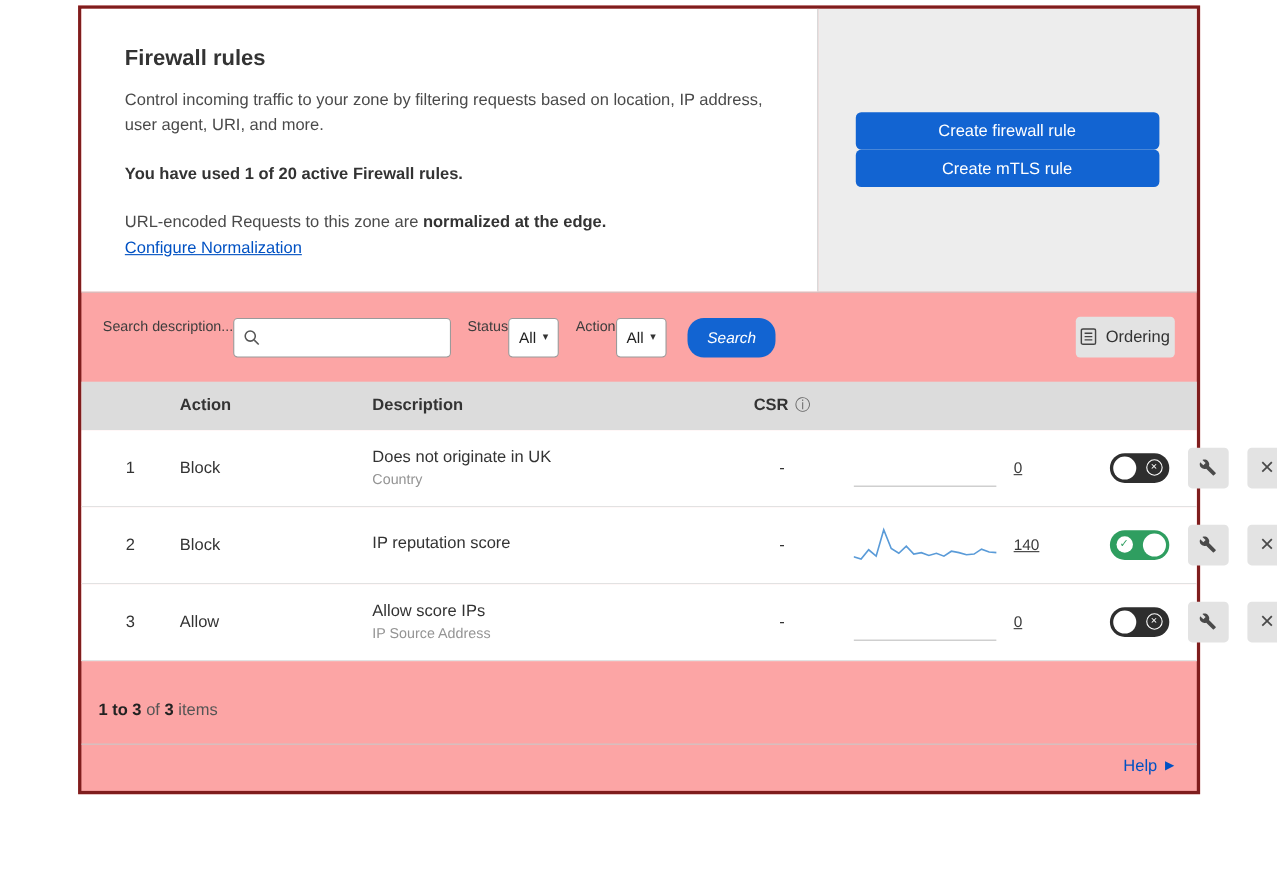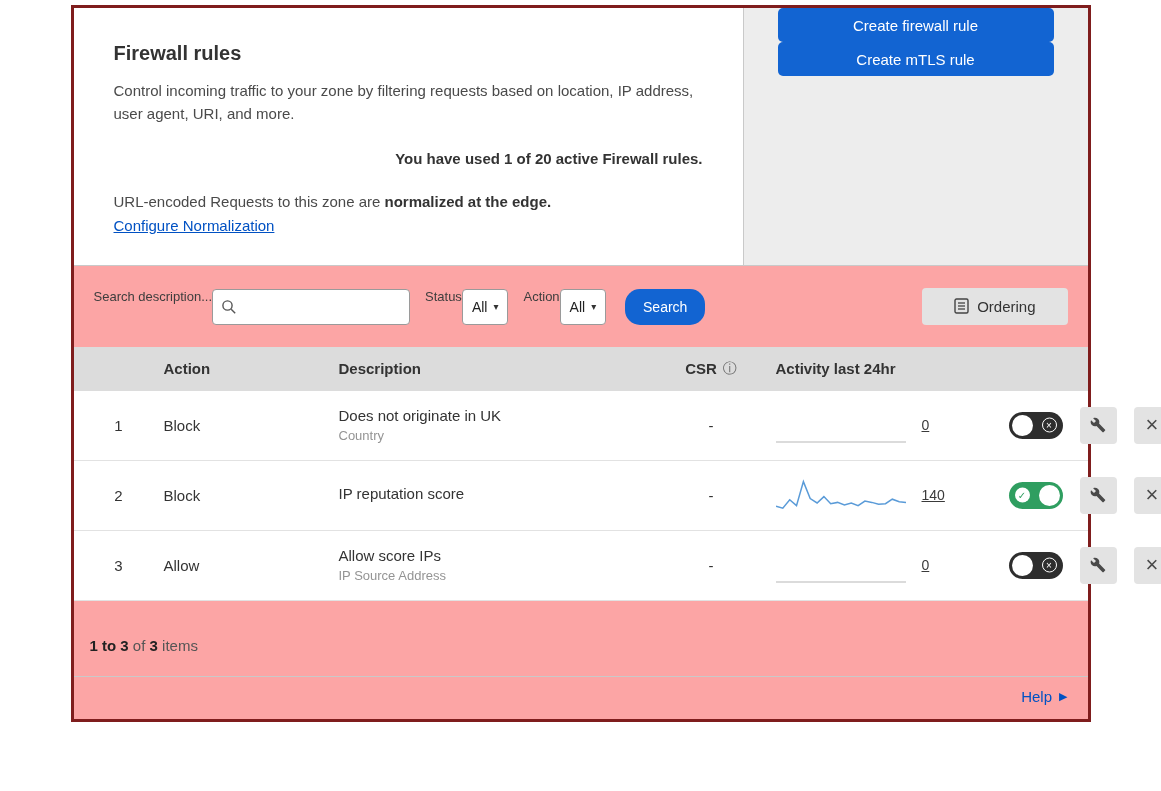--- a/index.html
+++ b/index.html
@@ -14,27 +14,27 @@
     margin: 5px auto;
     border: 3px solid #7f1d1d;
     background: #fca5a5;
   }
 
   
   .top { display: flex; border-bottom: 1px solid #c9c9c9; }
   .intro { flex: 1; padding: 28px 40px 30px; border-right: 1px solid #c9c9c9; background: #fff; }
   .title { font-size: 20px; font-weight: 700; margin: 6px 0 14px; color: #333; }
   .desc { font-size: 15px; line-height: 1.55; color: #4a4a4a; max-width: 725px; margin: 0 0 24px; }
-  .usage { font-size: 15px; font-weight: 700; color: #333; margin: 0 0 26px; text-align: right; }
+  .usage { font-size: 15px; font-weight: 700; color: #333; margin: 0 0 26px; }
   .norm { font-size: 15px; color: #4a4a4a; margin: 0 0 7px; }
   .norm strong { color: #333; }
   .cfg-link { color: var(--link-blue, #0051c3); text-decoration: underline; font-size: 15px; cursor: pointer; }
   .actions-panel {
     width: 344px; background: #ededed;
-    display: flex; flex-direction: column; 
+    display: flex; flex-direction: column; justify-content: center;
     padding: 0 34px;
   }
   .btn-primary {
     height: 34px; width: 100%;
     background: var(--accent-blue, #1264d2); color: #fff;
     border: none; border-radius: 5px;
     font-size: 15px; font-family: inherit; cursor: pointer;
   }
 
   
@@ -49,24 +49,24 @@
   .search-icon { position: absolute; left: 9px; top: 10px; pointer-events: none; }
   .dropdown {
     height: 36px; background: #fff; border: 1px solid #9a9a9a; border-radius: 4px;
     padding: 0 9px; font-size: 14px; color: #222; font-family: inherit;
     display: flex; align-items: center; gap: 6px; cursor: pointer;
   }
   .caret { font-size: 10px; color: #333; }
   .btn-search {
     height: 36px; width: 80px; margin-left: 4px;
     background: var(--accent-blue, #1264d2); color: #fff;
-    border: none; border-radius: 15px; font-size: 14px; font-family: inherit; cursor: pointer;
+    border: none; border-radius: 15px; font-size: 14px; font-family: inherit; cursor: pointer; font-style: italic;
   }
   .btn-ordering {
-    margin-left: auto; height: 37px; padding: 0 32px;
+    margin-left: auto; height: 37px; padding: 0 4px;
     background: #e3e3e3; border: none; border-radius: 4px;
     font-size: 15px; color: #333; font-family: inherit;
     display: flex; align-items: center; gap: 8px; cursor: pointer;
   }
 
   
   .thead, .row {
     display: grid;
     grid-template-columns: 90px 175px 320px 105px 245px 1fr;
     align-items: center;
@@ -177,21 +177,20 @@
 
   <div>
     <div class="thead">
       <div></div>
       <div>Action</div>
       <div>Description</div>
       <div class="c-csr-h">
           <span>CSR</span>
           <span class="info-glyph">ⓘ</span>
         </div>
-      <div class="c-activity-h">Activity last 24hr</div>
       <div></div>
     </div>
 
     <div class="row">
       <div class="c-idx">1</div>
       <div class="c-action">Block</div>
       <div class="c-desc">
         <div class="t">Does not originate in UK</div>
         <div class="s">Country</div>
       </div>

